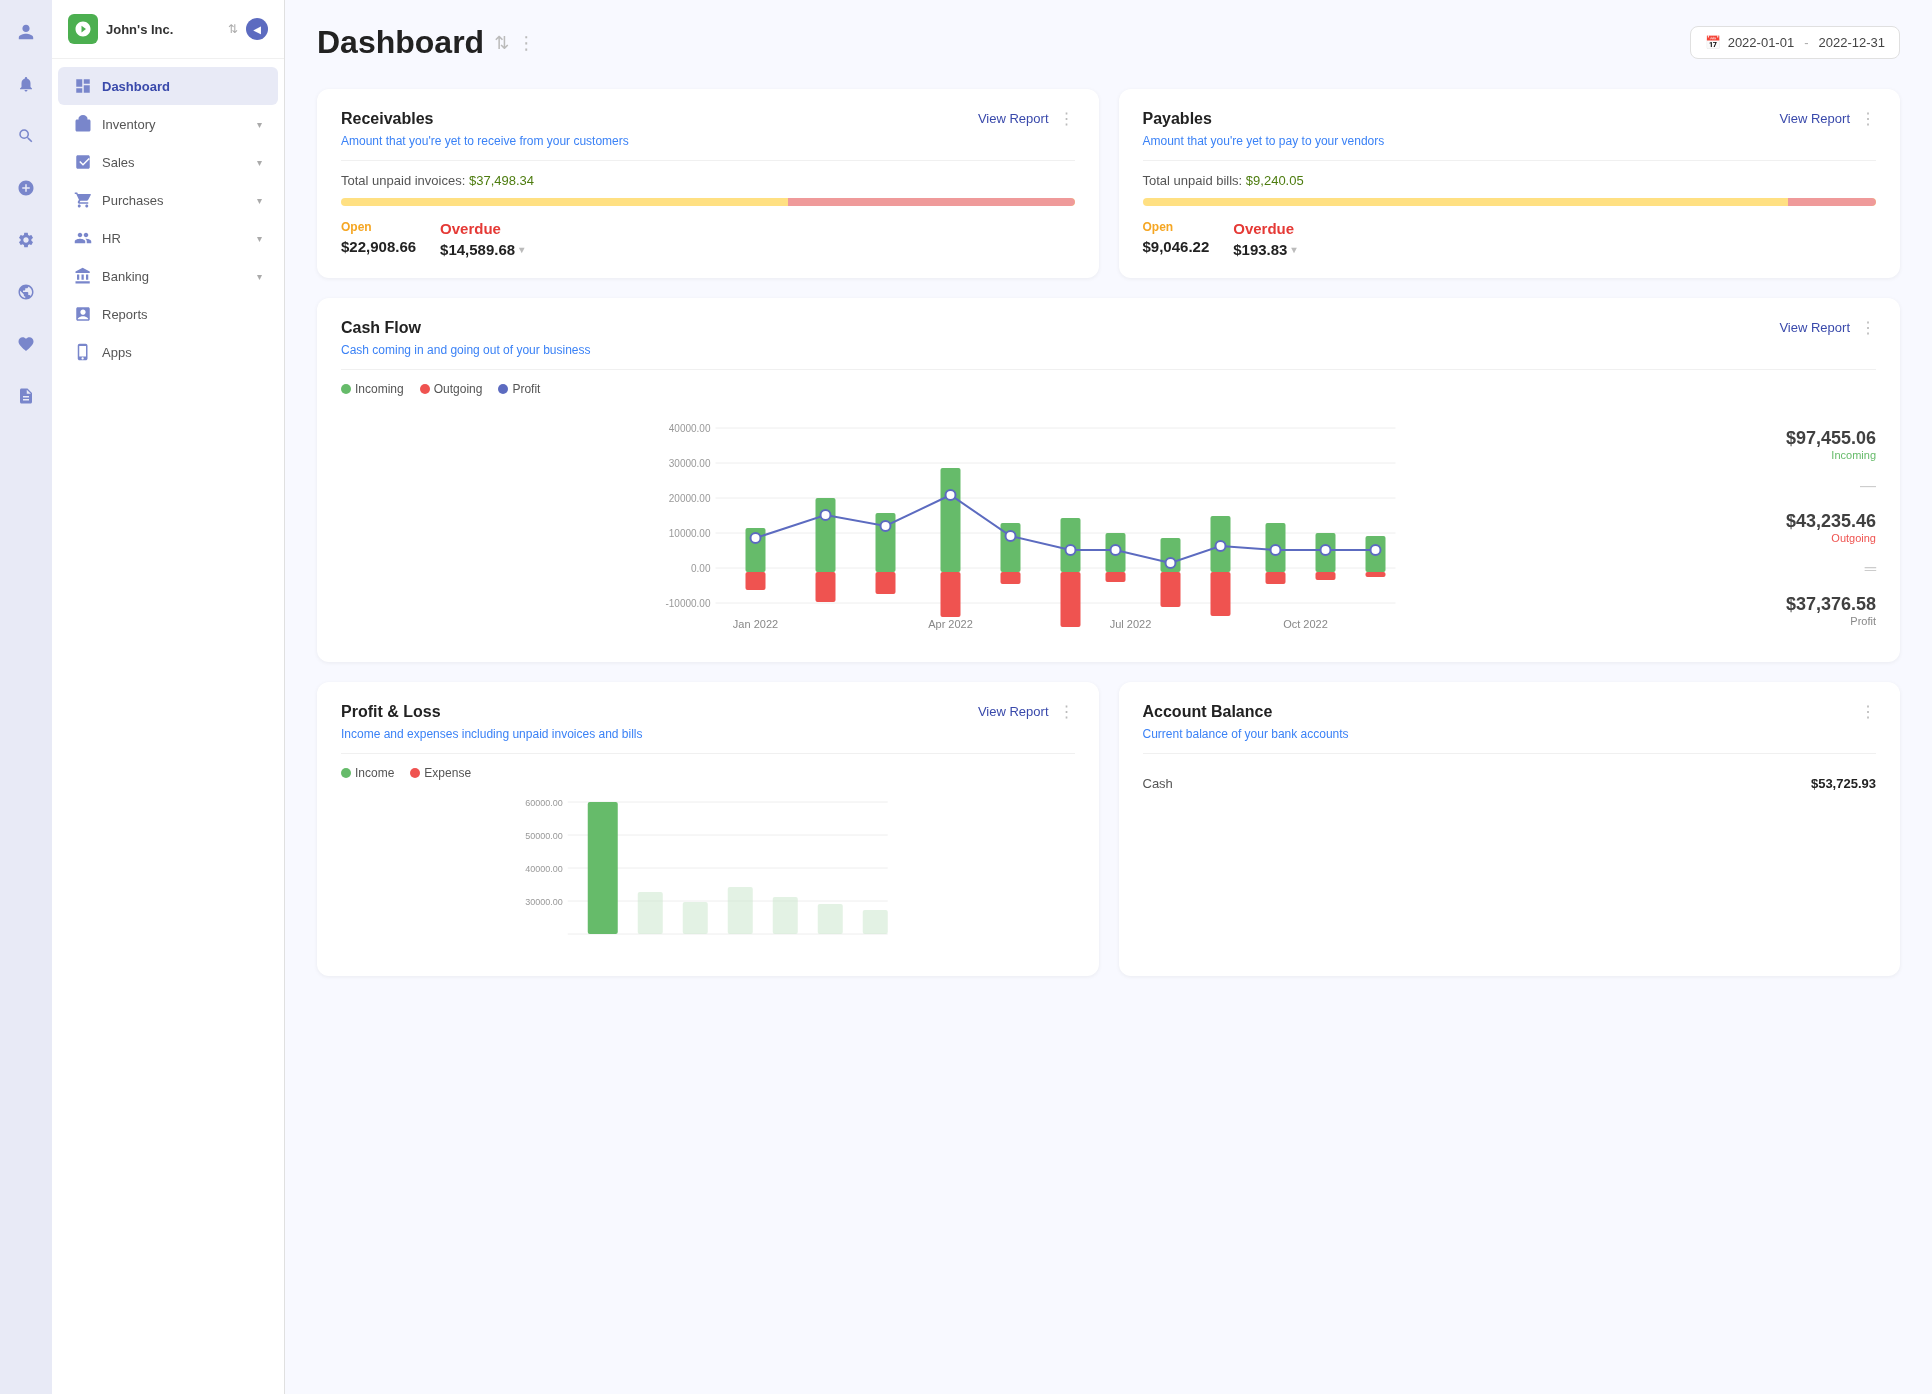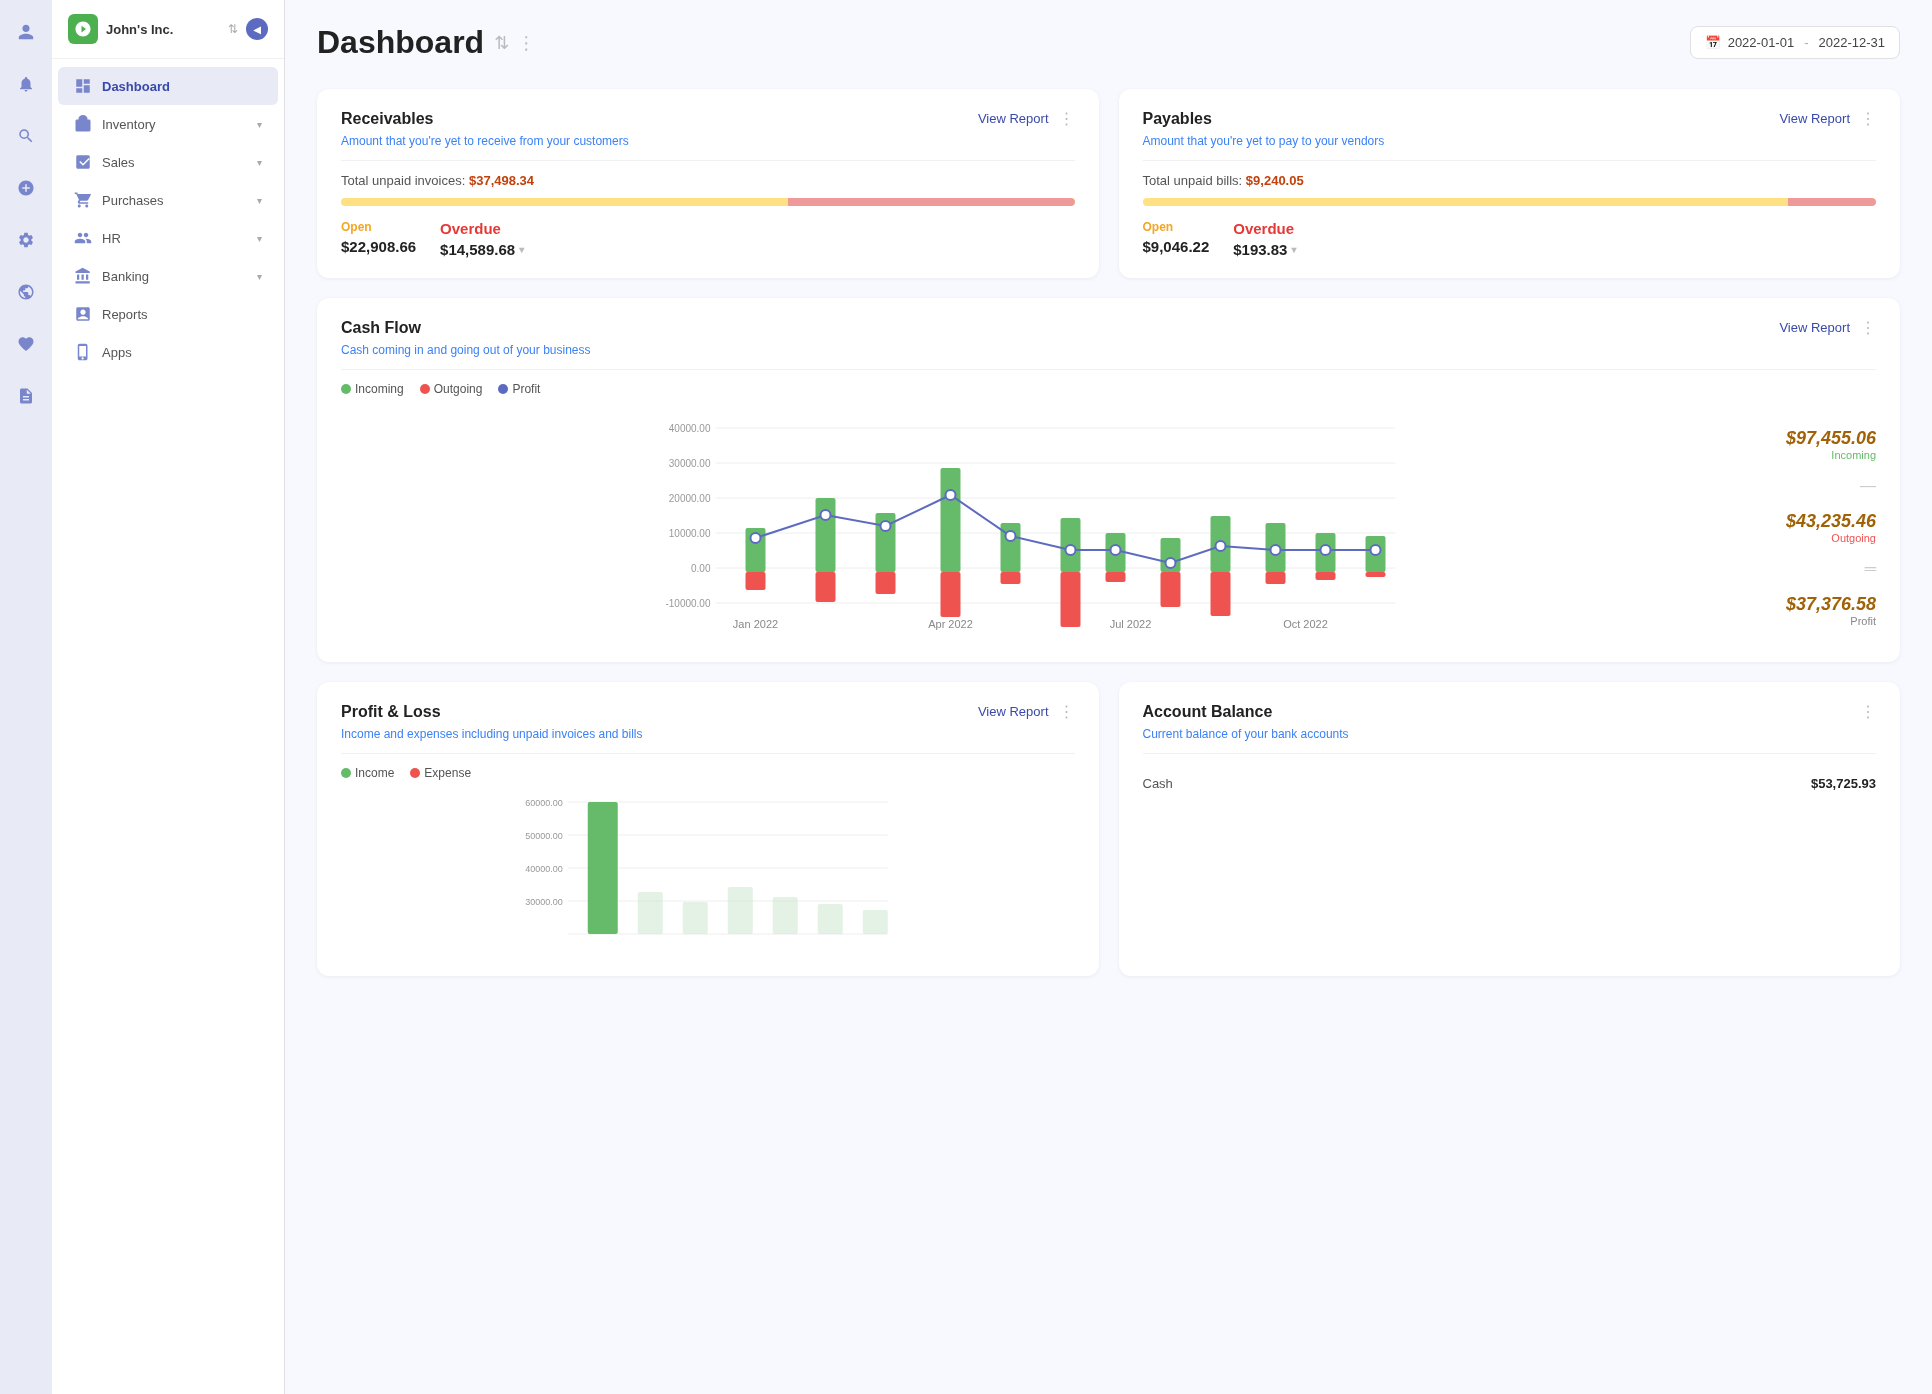--- a/index.html
+++ b/index.html
@@ -125,21 +125,21 @@
     .card-title { font-size: 16px; font-weight: 600; color: #222; }
     .card-actions { display: flex; align-items: center; gap: 10px; }
     .view-report-btn {
       color: #3949ab; font-size: 13px; font-weight: 500; cursor: pointer;
       text-decoration: none;
     }
     .menu-dots { color: #bbb; cursor: pointer; font-size: 16px; }
     .card-subtitle { font-size: 12px; color: #3b82f6; margin-bottom: 12px; }
     .card-divider { height: 1px; background: #f0f0f0; margin-bottom: 12px; }
     .total-line { font-size: 13px; color: #555; margin-bottom: 10px; }
-    .total-line strong { color: #c2410c; font-weight: 700; }
+    .total-line strong { color: #4d7c0f; font-weight: 400; }
 
     
     .progress-bar {
       height: 8px;
       background: #ffe082;
       border-radius: 4px;
       margin-bottom: 14px;
       overflow: hidden;
       position: relative;
     }
@@ -163,21 +163,21 @@
       padding: 20px 24px;
       margin-bottom: 20px;
       box-shadow: 0 1px 4px rgba(0,0,0,0.06);
     }
     .chart-area { display: flex; gap: 16px; }
     .chart-main { flex: 1; }
     .chart-legend { display: flex; gap: 16px; margin-bottom: 12px; font-size: 12px; color: #555; align-items: center; }
     .legend-dot { width: 10px; height: 10px; border-radius: 50%; display: inline-block; margin-right: 4px; }
     .legend-item { display: flex; align-items: center; }
     .chart-side-stats { width: 130px; display: flex; flex-direction: column; justify-content: center; gap: 16px; padding-top: 30px; }
-    .stat-value { font-size: 18px; font-weight: 700; color: #a16207; text-align: right; font-style: italic; }
+    .stat-value { font-size: 18px; font-weight: 700; color: #404040; text-align: right; }
     .stat-label-green { font-size: 11px; color: #66bb6a; text-align: right; font-weight: 500; }
     .stat-label-red { font-size: 11px; color: #ef5350; text-align: right; font-weight: 500; }
     .stat-label-profit { font-size: 11px; color: #888; text-align: right; font-weight: 500; }
     .stat-divider { font-size: 16px; color: #ccc; text-align: right; }
 
     
     .bottom-cards { display: grid; grid-template-columns: 1fr 1fr; gap: 20px; }
 
     .account-row {
       display: flex; justify-content: space-between; align-items: center;

